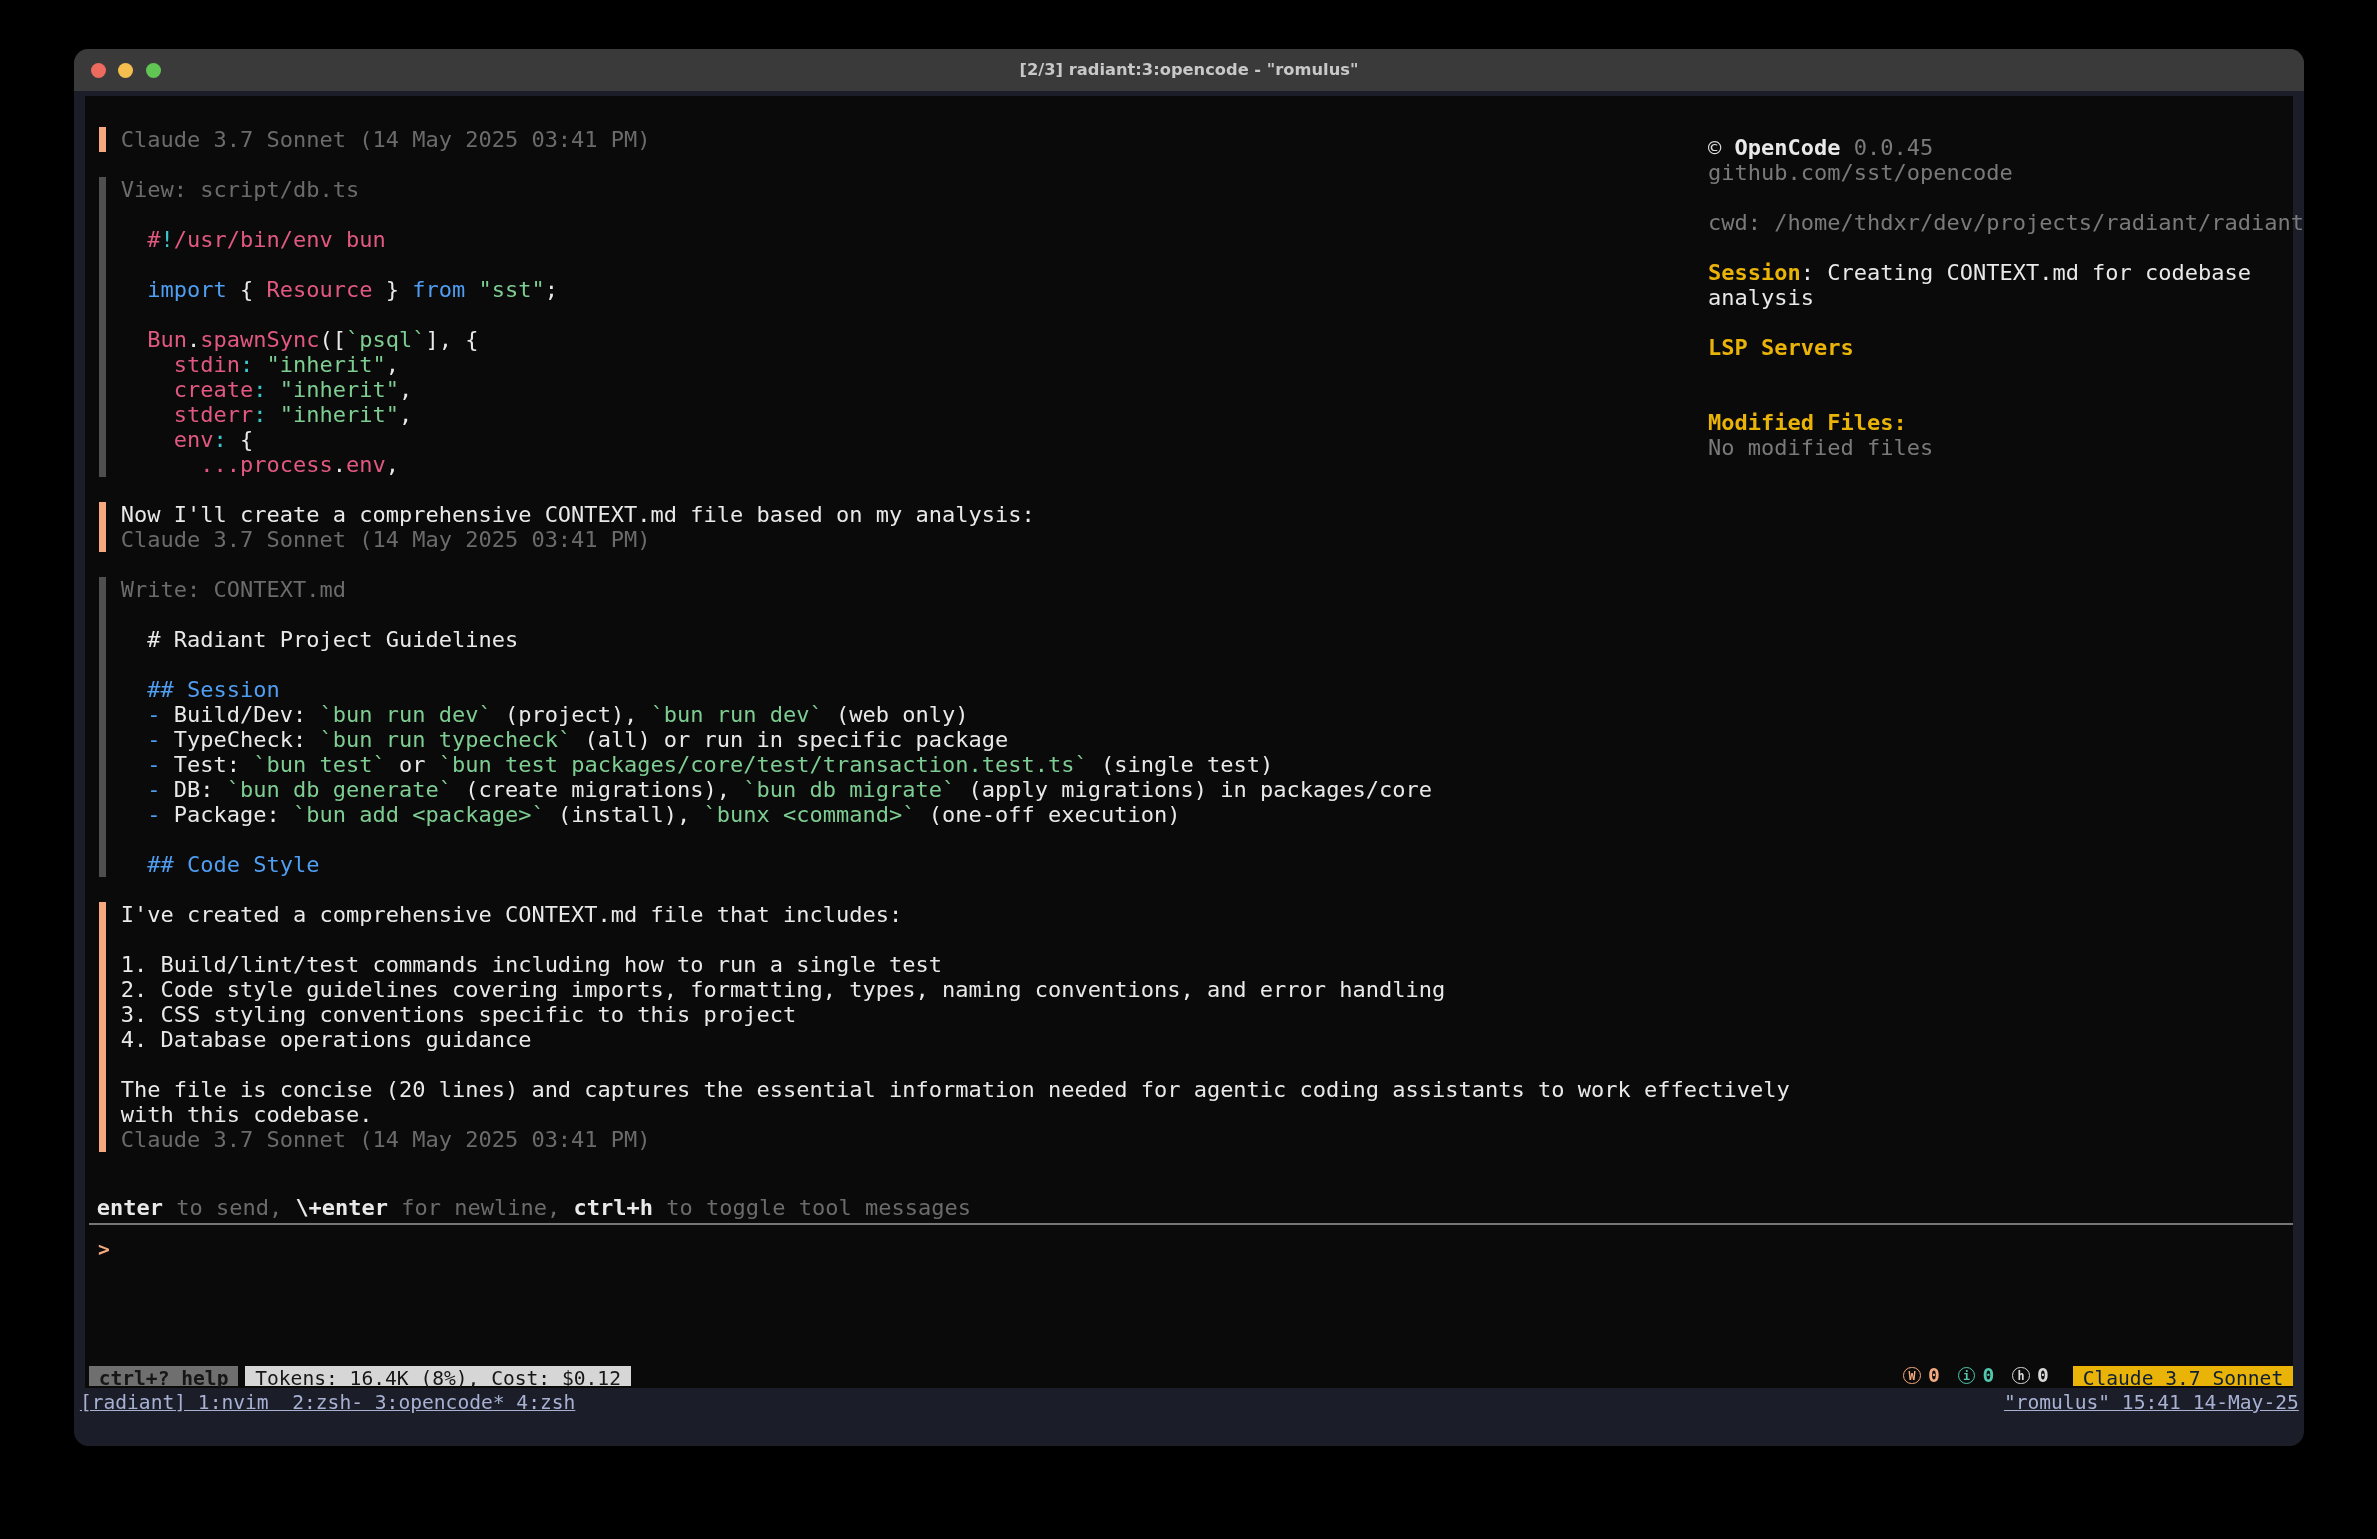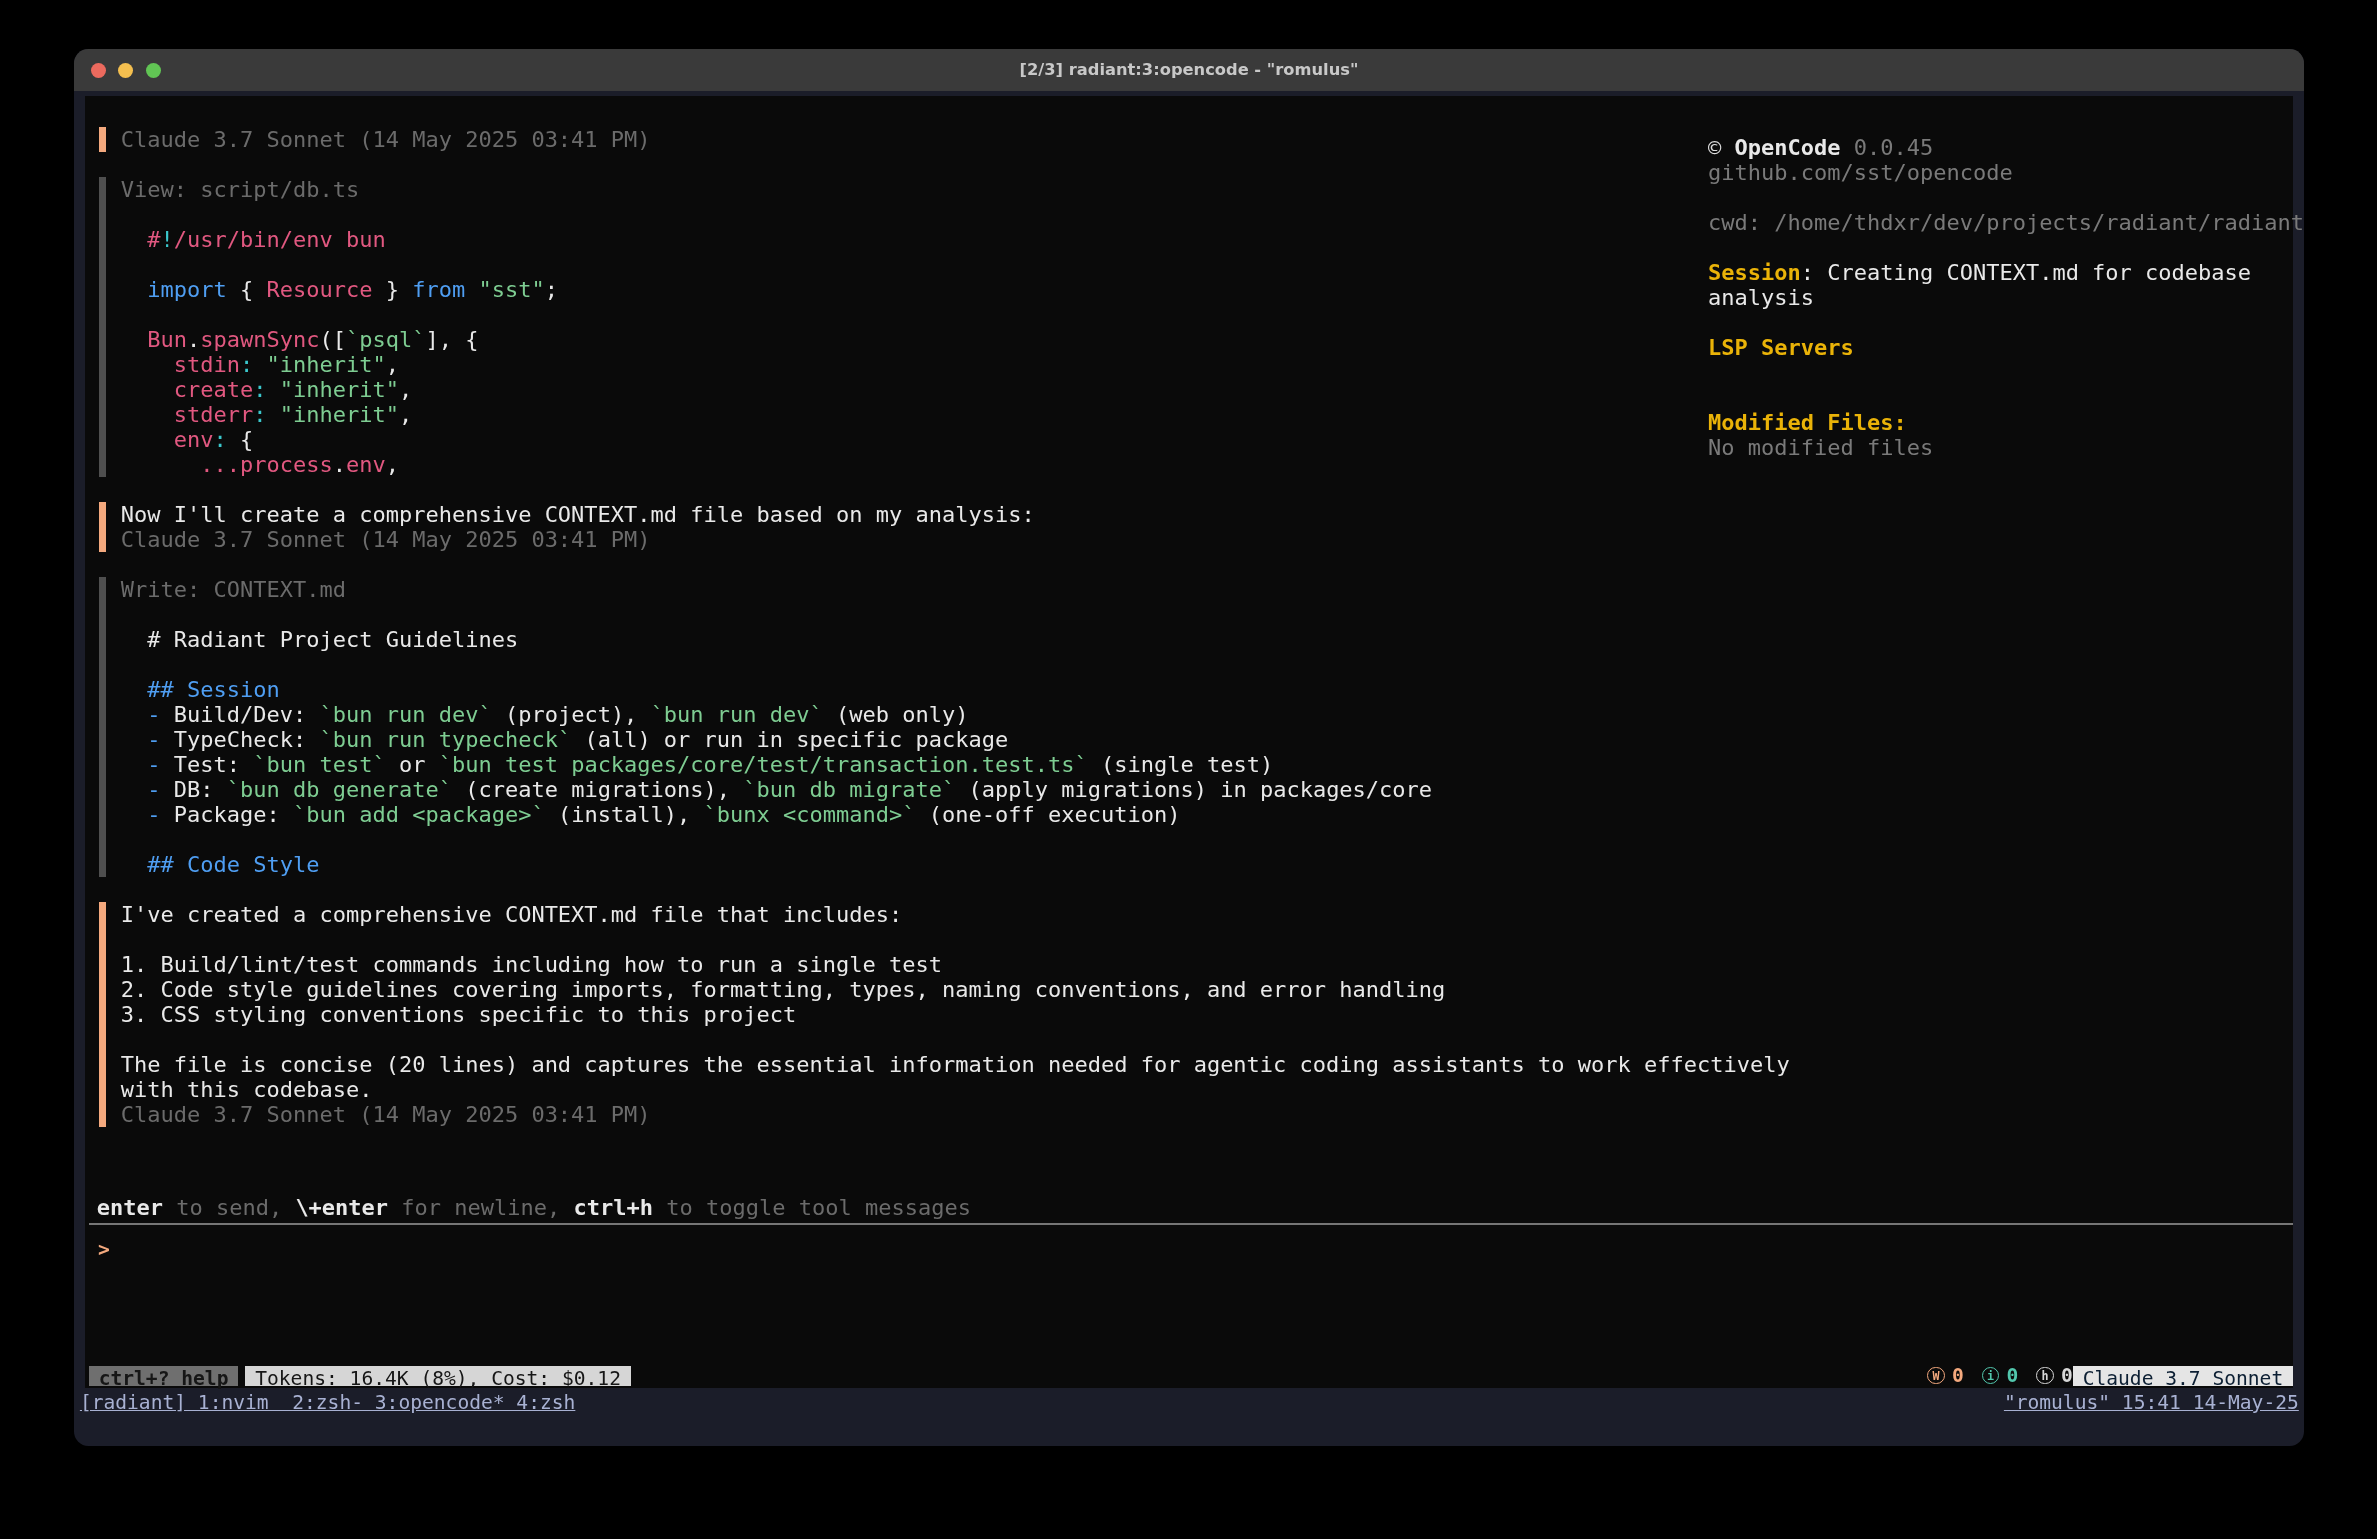--- a/index.html
+++ b/index.html
@@ -33,21 +33,21 @@
   .sep { position:absolute; left:3.9px; right:0; top:1127px; height:2px; background:#767676; }
   .inputarea { position:absolute; left:3.9px; right:0; top:1131px; height:134px; }
   .promptchar { display:block; padding:10.4px 0 0 9px; font-size:19.6px; line-height:25px;
                 color:#f4a97e; font-weight:bold; }
 
   .statusrow { position:absolute; left:3.9px; right:0; top:1267px; height:25px;
                display:flex; align-items:center; }
   .badge { height:20px; line-height:25px; font-size:19.6px; padding:0 9.8px; color:#161616; white-space:pre; }
   .badge.help { background:#6f6f6f; font-weight:bold; margin-right:7.2px; }
   .badge.tokens { background:#d6d6d6; }
-  .badge.model { background:#e5e5e5; color:#0c1f33; }
+  .badge.model { background:#eab308; color:#0c1f33; margin-left:24px; }
   .spacer { flex:1; }
   .diag { display:flex; align-items:center; gap:18px; }
   .diagitem { display:flex; align-items:center; gap:7.2px; font-size:19.6px; font-weight:bold; }
   .diagitem .circ { width:17.6px; height:17.6px; border:1.6px solid currentColor; border-radius:50%;
                     display:inline-flex; align-items:center; justify-content:center;
                     font-size:11.7px; font-weight:bold; }
   .d-orange { color:#f4a97e; } .d-teal { color:#52c7ad; } .d-white { color:#d8d8d8; }
 
   .tmuxbar { position:absolute; left:0; right:0; top:1339px; height:54px;
              display:flex; justify-content:space-between; padding:2px 5.2px 0 5.9px;
@@ -104,20 +104,21 @@
             <div class="line"><span class="c-text">  </span><span class="c-blue">-</span><span class="c-text"> Package: </span><span class="c-green">`bun add &lt;package&gt;`</span><span class="c-text"> (install), </span><span class="c-green">`bunx &lt;command&gt;`</span><span class="c-text"> (one-off execution)</span></div>
             <div class="line"></div>
             <div class="line"><span class="c-text">  </span><span class="c-blue">## Code Style</span></div>
           </div>
           <div class="block orange">
             <div class="line"><span class="c-text">I've created a comprehensive CONTEXT.md file that includes:</span></div>
             <div class="line"></div>
             <div class="line"><span class="c-text">1. Build/lint/test commands including how to run a single test</span></div>
             <div class="line"><span class="c-text">2. Code style guidelines covering imports, formatting, types, naming conventions, and error handling</span></div>
             <div class="line"><span class="c-text">3. CSS styling conventions specific to this project</span></div>
+            <div class="line"><span class="c-text">4. Database operations guidance</span></div>
             <div class="line"></div>
             <div class="line"><span class="c-text">The file is concise (20 lines) and captures the essential information needed for agentic coding assistants to work effectively</span></div>
             <div class="line"><span class="c-text">with this codebase.</span></div>
             <div class="line"><span class="c-dim">Claude 3.7 Sonnet (14 May 2025 03:41 PM)</span></div>
           </div>
         </div>
       <div id="sidebar" class="sidebar">
           <div class="line"><span class="c-white">© </span><span class="c-text b">OpenCode</span><span class="c-text"> </span><span class="c-gray">0.0.45</span></div>
           <div class="line"><span class="c-gray">github.com/sst/opencode</span></div>
           <div class="line"></div>

